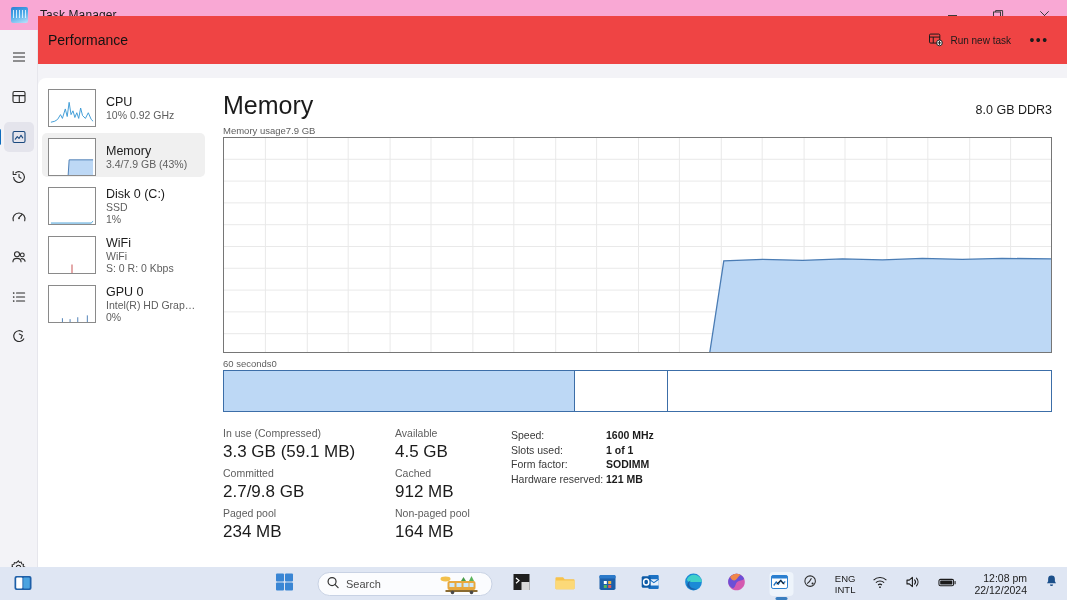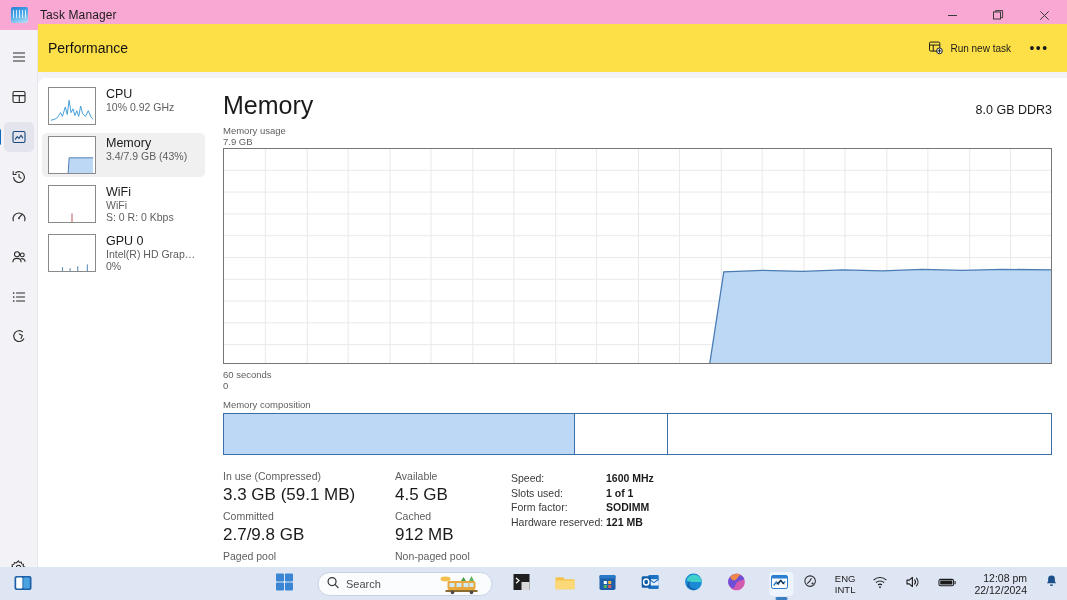--- a/index.html
+++ b/index.html
@@ -48,63 +48,63 @@
   .rail-btn.selected { background: #e4e4ec; }
   .rail-btn.selected::before {
     content: ""; position: absolute; left: -6px; top: 7px;
     width: 3px; height: 16px; border-radius: 2px; background: #0f6cbd;
   }
   .rail-spacer { flex: 1; }
   .rail-bottom { margin-bottom: 18px; }
 
   
   .cmdbar {
-    position: absolute; left: 38px; top: 24px; width: 1029px; height: 48px;
-    background: #fde047; display: flex; align-items: center; justify-content: center;
+    position: absolute; left: 38px; top: 16px; width: 1029px; height: 48px;
+    background: #ef4444; display: flex; align-items: center; justify-content: center;
   }
   .cmd-title { margin-left: 10px; font-size: 14px; color: #131313; }
   .cmd-right { margin-left: auto; display: flex; align-items: center; gap: 2px; padding-right: 12px; }
   .cmd-btn {
     height: 30px; border-radius: 5px; display: flex; align-items: center; gap: 7px;
     padding: 0 10px; font-size: 10px; color: #1b1b1b; background: transparent; border: none;
     font-family: "Liberation Sans", sans-serif;
   }
   .cmd-dots { width: 32px; height: 30px; justify-content: center; padding: 0; letter-spacing: 1.5px; font-size: 14px; }
 
   
   .content {
     position: absolute; left: 38px; top: 78px; width: 1029px; height: 489px;
     background: #ffffff; border-top-left-radius: 8px;
   }
 
   
   .devlist { position: absolute; left: 0; top: 0; width: 175px; height: 489px; padding-top: 6px; }
   .dev {
-    display: flex; align-items: flex-start; gap: 10px;
+    display: flex; align-items: center; gap: 10px;
     height: 44px; margin: 0 8px 5px 4px; padding: 3px 4px 0 6px; border-radius: 5px;
   }
   .dev.selected { background: #f0f0f0; }
   .thumb {
     width: 48px; height: 38px; border: 1px solid #8a8a8a; background: #fff;
     position: relative; flex: none; overflow: hidden;
   }
   .dev-text { padding-top: 0px; min-width: 0; }
   .dev-name { font-size: 12.5px; color: #1b1b1b; line-height: 14px; }
   .dev-sub {
     font-size: 10.5px; color: #5e5e5e; line-height: 12px; white-space: nowrap;
     overflow: hidden; text-overflow: ellipsis; max-width: 104px;
   }
 
   
   .panel { position: absolute; left: 185px; top: 0; width: 844px; height: 489px; }
   .panel-head { display: flex; align-items: flex-end; padding: 12px 15px 0 0; }
   .panel-title { font-size: 25px; color: #1b1b1b; font-weight: 400; line-height: 30px; }
   .panel-meta { margin-left: auto; font-size: 12.5px; color: #1b1b1b; padding-bottom: 3px; }
 
-  .axis-row { display: flex; justify-content: flex-start; padding: 5px 15px 1px 0; flex-direction: column; }
+  .axis-row { display: flex; justify-content: flex-start; padding: 5px 15px 1px 0; }
   .axis-lbl { font-size: 9.5px; color: #5e5e5e; }
 
   .graph {
     margin-right: 15px; height: 216px; border: 1px solid #767676; background: #fff;
     position: relative; overflow: hidden;
   }
   .graph svg { display: block; width: 100%; height: 100%; }
 
   .comp-head { padding: 7px 0 3px 0; font-size: 9.5px; color: #5e5e5e; }
   .compbar {
@@ -283,20 +283,32 @@
             <path d="M20,38 L21,22 L46,22 L46,38 Z" fill="#bdd8f5" stroke="none"></path>
             <path d="M20,38 L21,22 L46,22" fill="none" stroke="#4a7cb4" stroke-width="1"></path>
           </svg>
         </div>
         <div class="dev-text">
           <div class="dev-name">Memory</div>
           <div class="dev-sub">3.4/7.9 GB (43%)</div>
         </div>
       </div>
 
+      <div class="dev">
+        <div class="thumb">
+          <svg viewBox="0 0 48 38" preserveAspectRatio="none" style="width:100%;height:100%">
+            <polyline points="2,37 44,37 46,35" fill="none" stroke="#3d9bd6" stroke-width="1"></polyline>
+          </svg>
+        </div>
+        <div class="dev-text">
+          <div class="dev-name">Disk 0 (C:)</div>
+          <div class="dev-sub">SSD</div>
+          <div class="dev-sub">1%</div>
+        </div>
+      </div>
 
       <div class="dev">
         <div class="thumb">
           <svg viewBox="0 0 48 38" preserveAspectRatio="none" style="width:100%;height:100%">
             <path d="M24,38 L24,29" stroke="#d06a6a" stroke-width="1.2"></path>
           </svg>
         </div>
         <div class="dev-text">
           <div class="dev-name">WiFi</div>
           <div class="dev-sub">WiFi</div>
@@ -366,21 +378,20 @@
           <path d="M487,216 L501,124 L540,122.5 L580,123.5 L620,122 L660,123 L700,121.5 L740,122.5 L780,121.5 L829,122 L829,216 Z" fill="#bdd8f5"></path>
           <path d="M487,216 L501,124 L540,122.5 L580,123.5 L620,122 L660,123 L700,121.5 L740,122.5 L780,121.5 L829,122" fill="none" stroke="#4a7cb4" stroke-width="1.3"></path>
         </svg>
       </div>
 
       <div class="axis-row">
         <div class="axis-lbl">60 seconds</div>
         <div class="axis-lbl">0</div>
       </div>
 
-      <div class="comp-head">Memory composition</div>
       <div class="compbar">
         <div class="comp-seg fill" style="width:42.5%"></div>
         <div class="comp-seg" style="width:11.2%"></div>
         <div class="comp-seg" style="width:46.3%"></div>
       </div>
 
       <div class="stats">
         <div class="stat-col stat-left">
           <div class="k">In use (Compressed)</div>
           <div class="v">3.3 GB (59.1 MB)</div>

